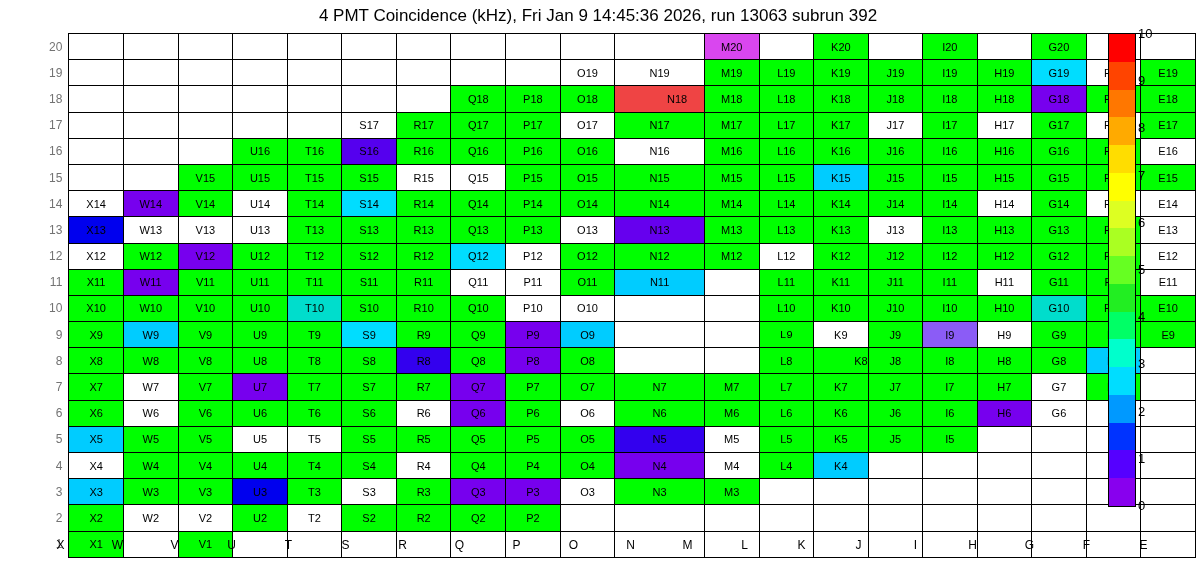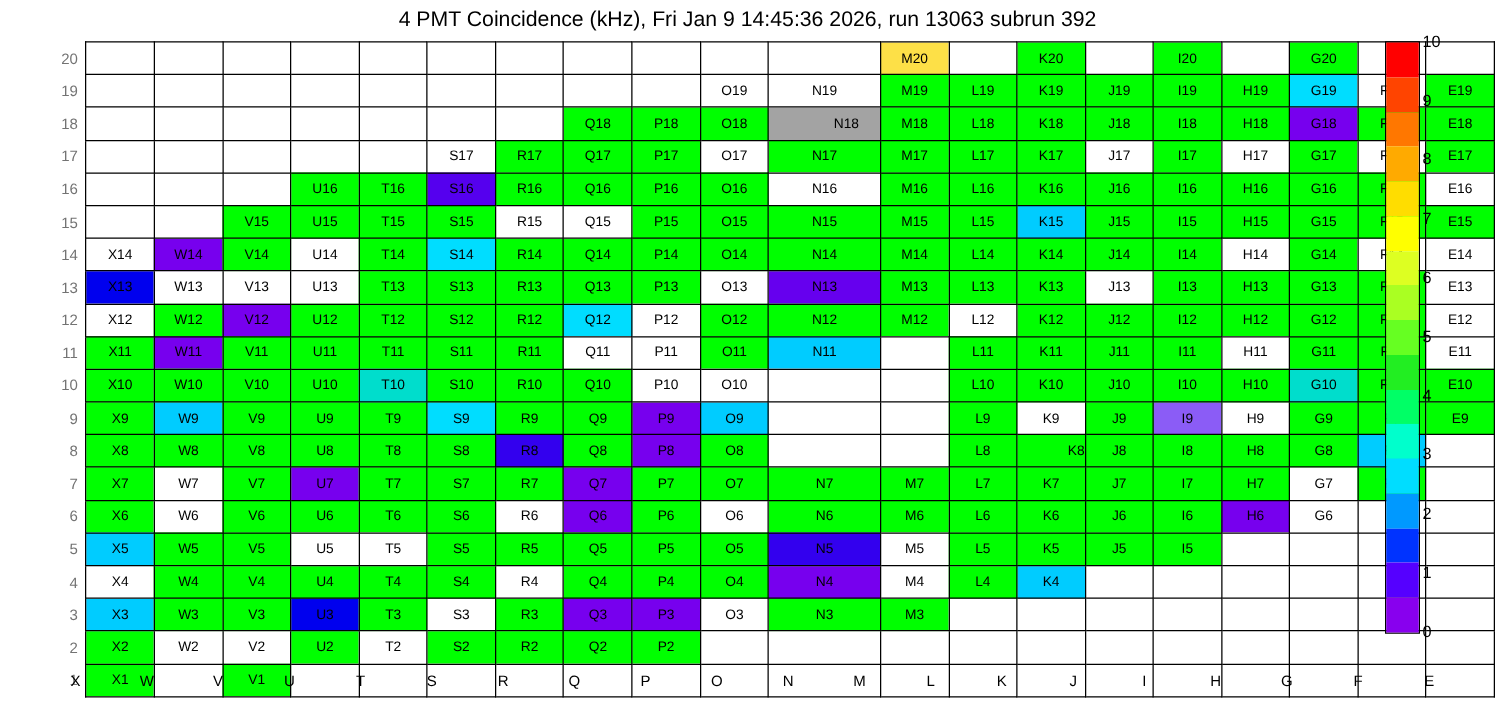--- a/index.html
+++ b/index.html
@@ -107,21 +107,21 @@
           <td class="cell" style="background: rgb(255, 255, 255);"></td>
           <td class="cell" style="background: rgb(255, 255, 255);"></td>
           <td class="cell" style="background: rgb(255, 255, 255);"></td>
           <td class="cell" style="background: rgb(255, 255, 255);"></td>
           <td class="cell" style="background: rgb(255, 255, 255);"></td>
           <td class="cell" style="background: rgb(255, 255, 255);"></td>
           <td class="cell" style="background: rgb(255, 255, 255);"></td>
           <td class="cell" style="background: rgb(255, 255, 255);"></td>
           <td class="cell" style="background: rgb(255, 255, 255);"></td>
           <td class="cell" style="background: rgb(255, 255, 255);"></td>
-          <td class="cell" style="background: #fde047;">M20</td>
+          <td class="cell" style="background: #d946ef;">M20</td>
           <td class="cell" style="background: rgb(255, 255, 255);"></td>
           <td class="cell" style="background: rgb(0, 255, 0);">K20</td>
           <td class="cell" style="background: rgb(255, 255, 255);"></td>
           <td class="cell" style="background: rgb(0, 255, 0);">I20</td>
           <td class="cell" style="background: rgb(255, 255, 255);"></td>
           <td class="cell" style="background: rgb(0, 255, 0);">G20</td>
           <td class="cell" style="background: rgb(255, 255, 255);"></td>
           <td class="cell" style="background: rgb(255, 255, 255);"></td>
         </tr>
         <tr>
@@ -152,21 +152,21 @@
           <td class="cell" style="background: rgb(255, 255, 255);"></td>
           <td class="cell" style="background: rgb(255, 255, 255);"></td>
           <td class="cell" style="background: rgb(255, 255, 255);"></td>
           <td class="cell" style="background: rgb(255, 255, 255);"></td>
           <td class="cell" style="background: rgb(255, 255, 255);"></td>
           <td class="cell" style="background: rgb(255, 255, 255);"></td>
           <td class="cell" style="background: rgb(255, 255, 255);"></td>
           <td class="cell" style="background: rgb(0, 255, 0);">Q18</td>
           <td class="cell" style="background: rgb(0, 255, 0);">P18</td>
           <td class="cell" style="background: rgb(0, 255, 0);">O18</td>
-          <td class="cell" style="background: #a3a3a3; padding-left: 35px;">N18</td>
+          <td class="cell" style="background: #ef4444; padding-left: 35px;">N18</td>
           <td class="cell" style="background: rgb(0, 255, 0); margin-left: 11px;">M18</td>
           <td class="cell" style="background: rgb(0, 255, 0);">L18</td>
           <td class="cell" style="background: rgb(0, 255, 0);">K18</td>
           <td class="cell" style="background: rgb(0, 255, 0);">J18</td>
           <td class="cell" style="background: rgb(0, 255, 0);">I18</td>
           <td class="cell" style="background: rgb(0, 255, 0);">H18</td>
           <td class="cell" style="background: rgb(119, 0, 238);">G18</td>
           <td class="cell" style="background: rgb(0, 255, 0);">F18</td>
           <td class="cell" style="background: rgb(0, 255, 0);">E18</td>
         </tr>
@@ -361,21 +361,21 @@
           <td class="cell" style="background: rgb(0, 255, 0);">V9</td>
           <td class="cell" style="background: rgb(0, 255, 0);">U9</td>
           <td class="cell" style="background: rgb(0, 255, 0);">T9</td>
           <td class="cell" style="background: rgb(0, 221, 255);">S9</td>
           <td class="cell" style="background: rgb(0, 255, 0);">R9</td>
           <td class="cell" style="background: rgb(0, 255, 0);">Q9</td>
           <td class="cell" style="background: rgb(119, 0, 238);">P9</td>
           <td class="cell" style="background: rgb(0, 204, 255);">O9</td>
           <td class="cell" style="background: rgb(255, 255, 255);"></td>
           <td class="cell" style="background: rgb(255, 255, 255);"></td>
-          <td class="cell" style="background: rgb(0, 255, 0);">L9</td>
+          <td class="cell" style="background: rgb(0, 255, 0); font-family: Liberation Mono, monospace;">L9</td>
           <td class="cell" style="background: rgb(255, 255, 255);">K9</td>
           <td class="cell" style="background: rgb(0, 255, 0);">J9</td>
           <td class="cell" style="background: #8b5cf6;">I9</td>
           <td class="cell" style="background: rgb(255, 255, 255);">H9</td>
           <td class="cell" style="background: rgb(0, 255, 0);">G9</td>
           <td class="cell" style="background: rgb(0, 255, 0);">F9</td>
           <td class="cell" style="background: rgb(0, 255, 0);">E9</td>
         </tr>
         <tr>
           <td class="ylab">8</td>

